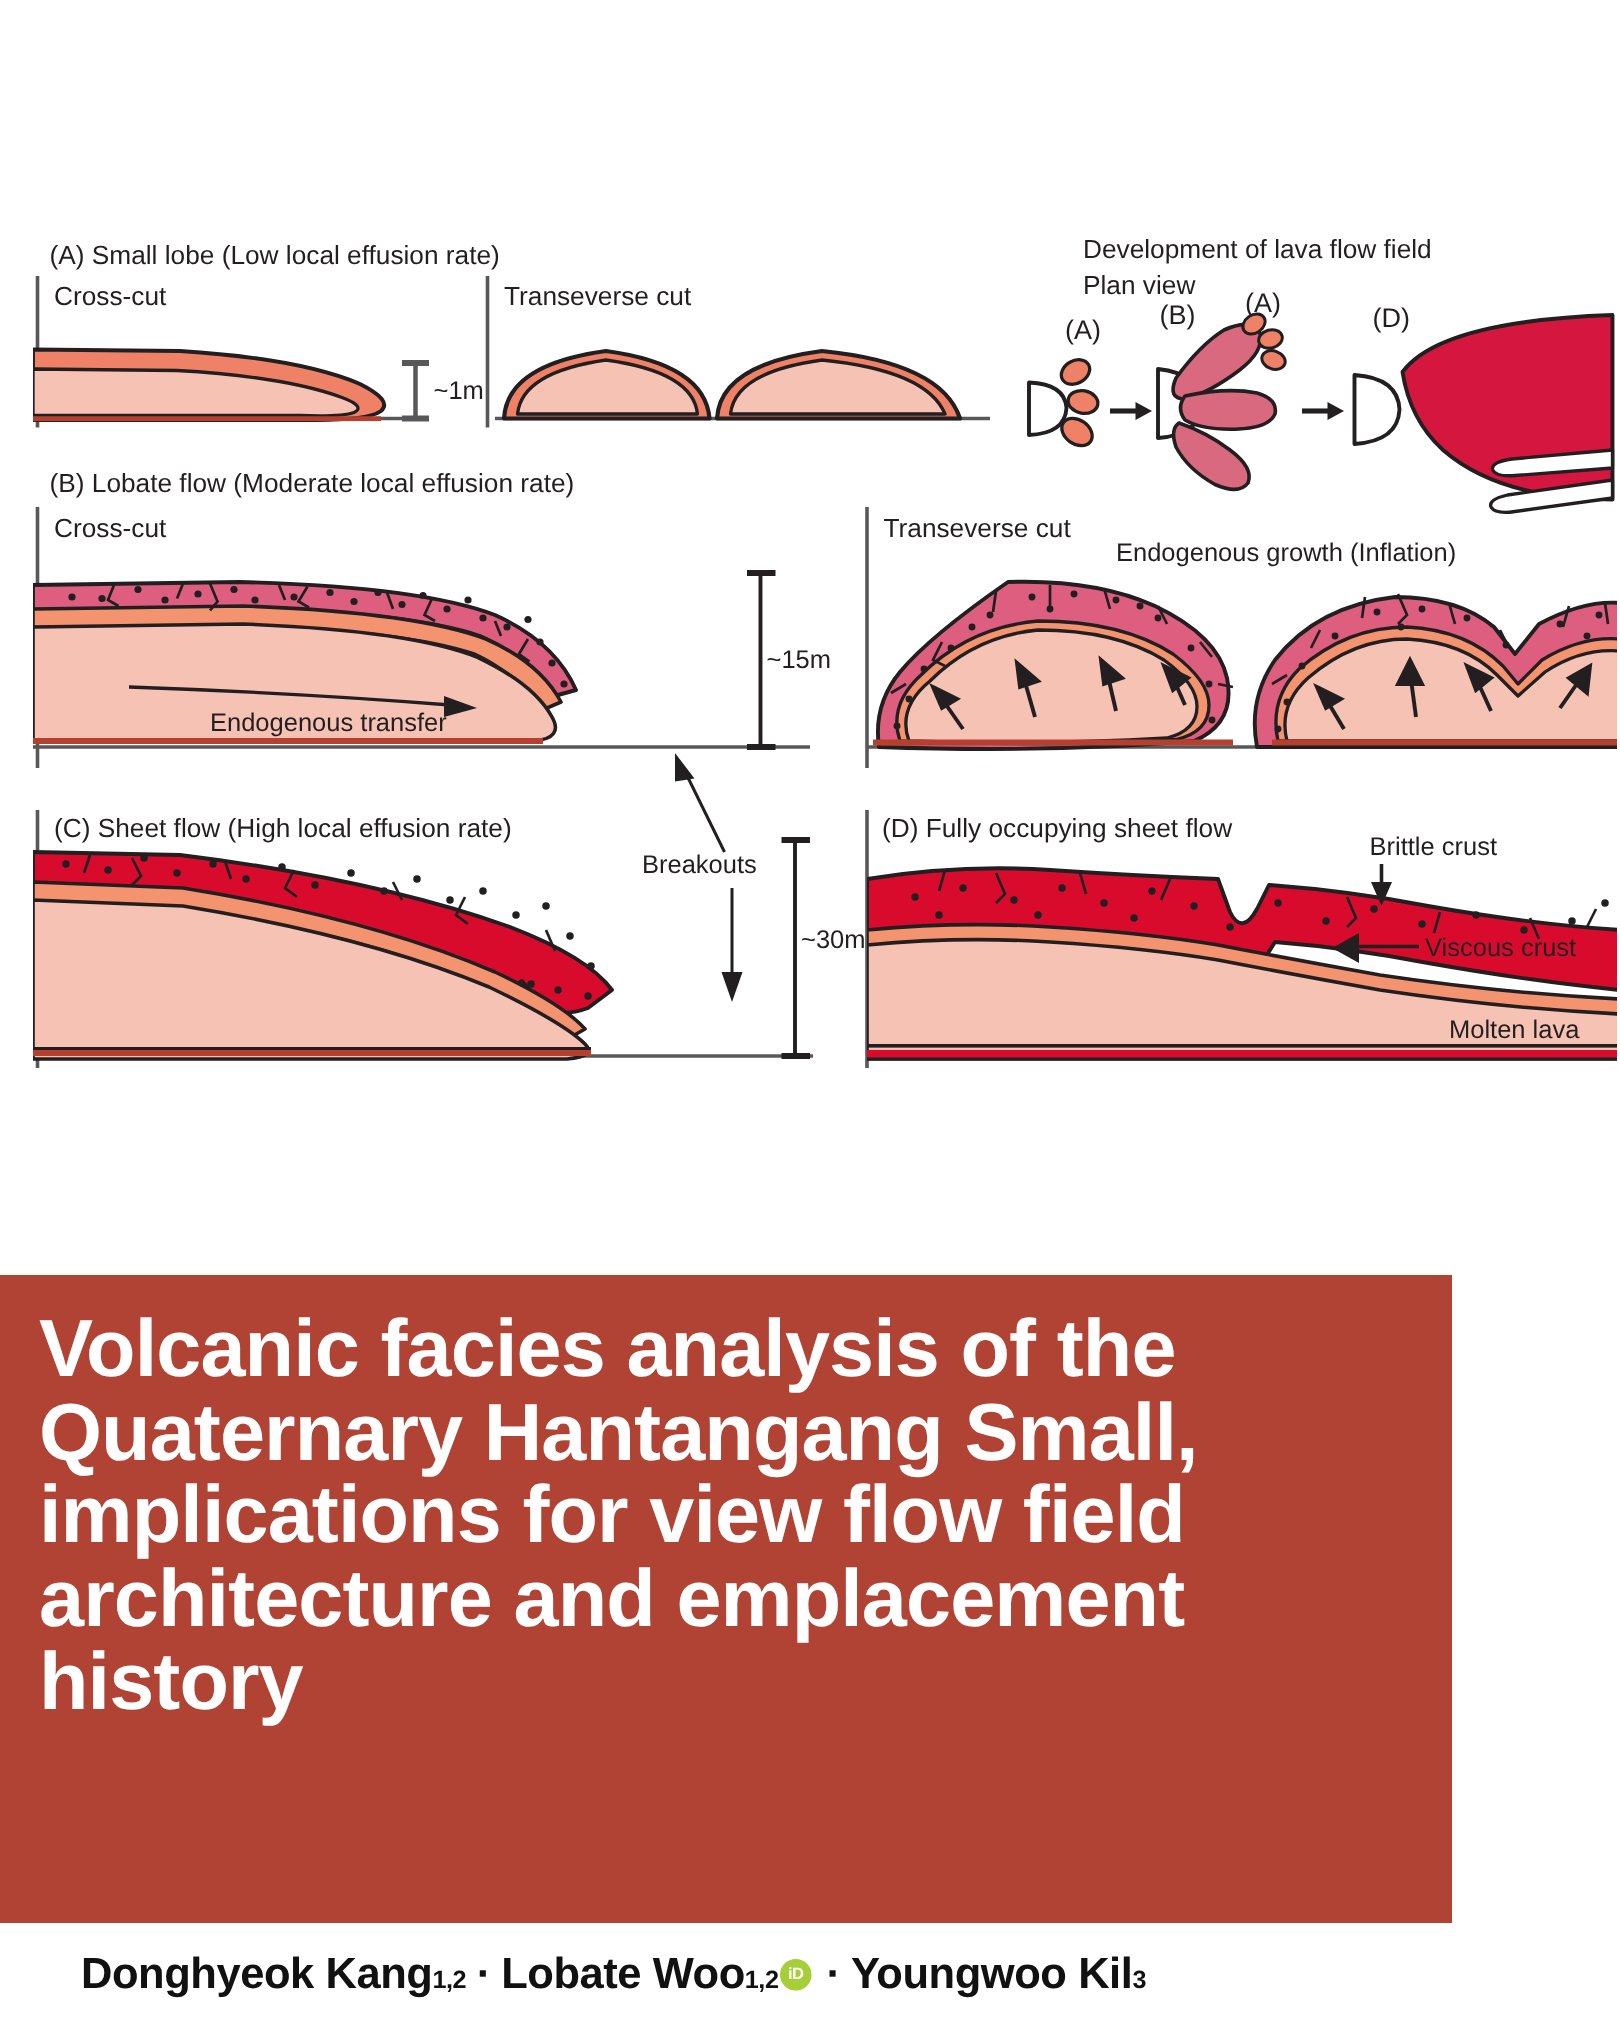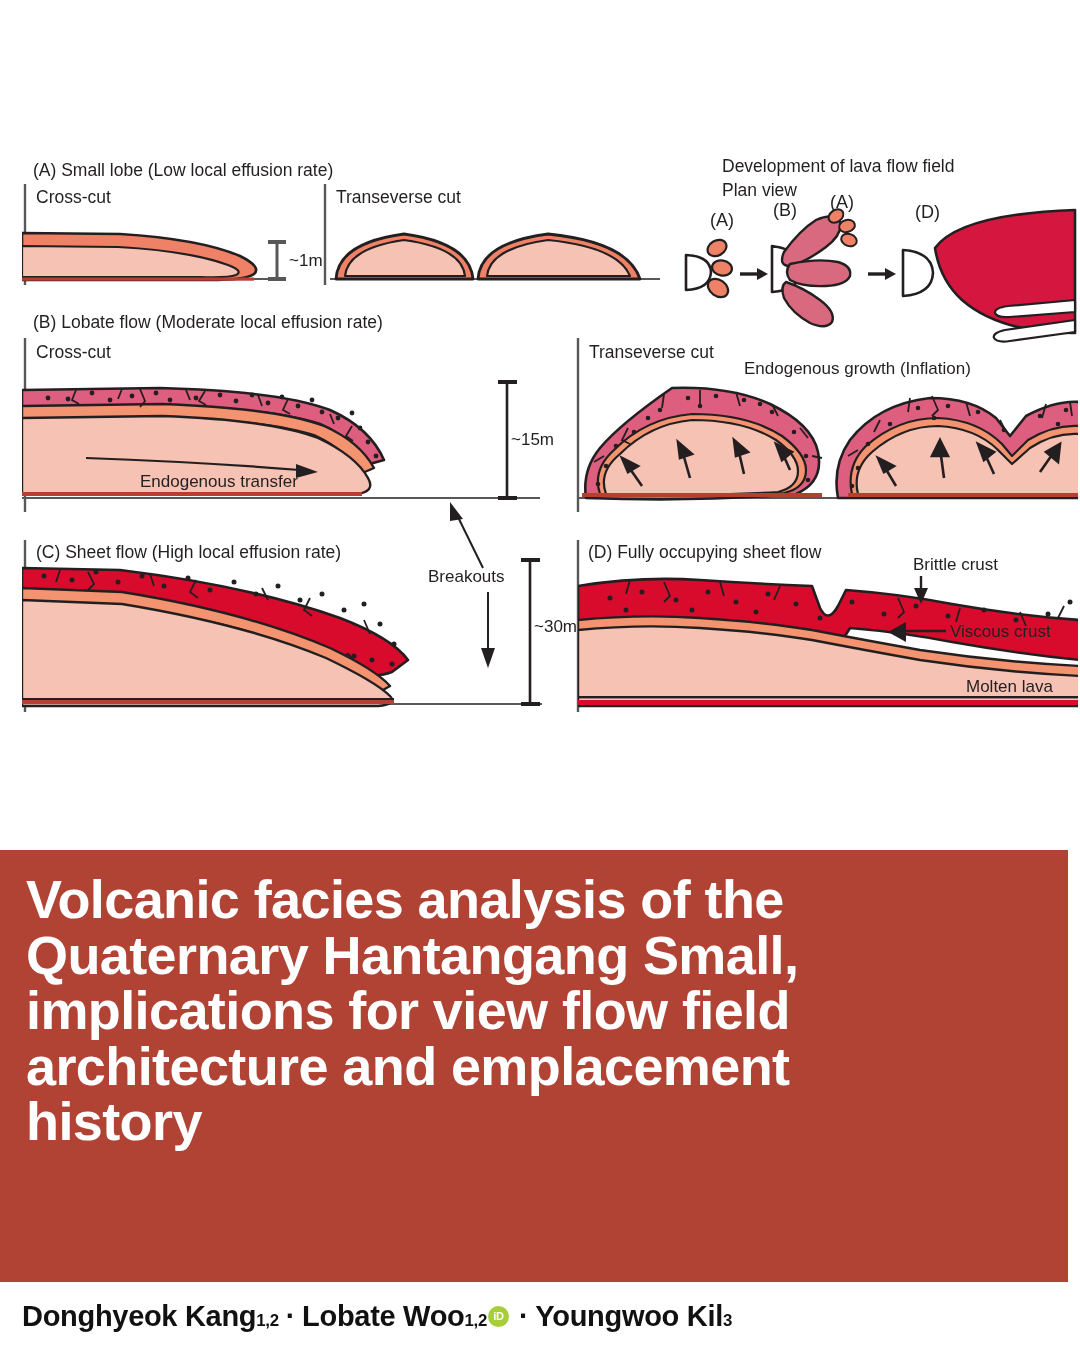--- a/index.html
+++ b/index.html
@@ -12,31 +12,31 @@
 
   .lbl{font-family:"Liberation Sans",sans-serif;fill:#231f20;}
   .lbl-panel{font-size:17.5px;}
   .lbl-cut{font-size:17.5px;}
   .lbl-ann{font-size:17px;}
   .lbl-plan{font-size:17.5px;}
   .lbl-abc{font-size:18px;}
   .lbl-scale{font-size:17px;}
 
   
-  .banner{position:absolute;left:0;top:850px;width:1068px;height:432px;background:#b04334;
+  .banner{position:absolute;left:0;top:850px;width:968px;height:432px;background:#b04334;
           box-sizing:border-box;padding:22px 26px 0 26px;}
   .title{color:#ffffff;font-family:"Liberation Sans",sans-serif;font-weight:bold;
          font-size:54px;line-height:1.03;letter-spacing:-0.6px;margin:0;}
   .title .ln{display:block;white-space:nowrap;}
 
   
   .authors{position:absolute;left:0;top:1282px;width:1080px;height:68px;background:#fff;
            display:flex;align-items:center;padding-left:22px;box-sizing:border-box;}
   .authors-line{font-family:"Liberation Sans",sans-serif;font-weight:bold;font-size:29px;
-                color:#111111;letter-spacing:-0.3px;white-space:nowrap;display:flex;align-items:baseline;}
+                color:#111111;letter-spacing:-0.3px;white-space:nowrap;display:flex;align-items:baseline;margin-left:32px;}
   .authors-line sup{font-size:0.58em;font-weight:bold;vertical-align:super;}
   .sep{margin:0 7px;font-weight:bold;}
   .orcid{display:inline-block;width:21px;height:21px;border-radius:50%;background:#a6ce39;
          position:relative;margin:0 3px 0 1px;align-self:center;}
   .orcid::after{content:"iD";position:absolute;left:0;top:0;width:21px;height:21px;
          color:#fff;font-size:11px;font-weight:bold;line-height:21px;text-align:center;
          font-family:"Liberation Sans",sans-serif;}
 </style>
 </head>
 <body>

